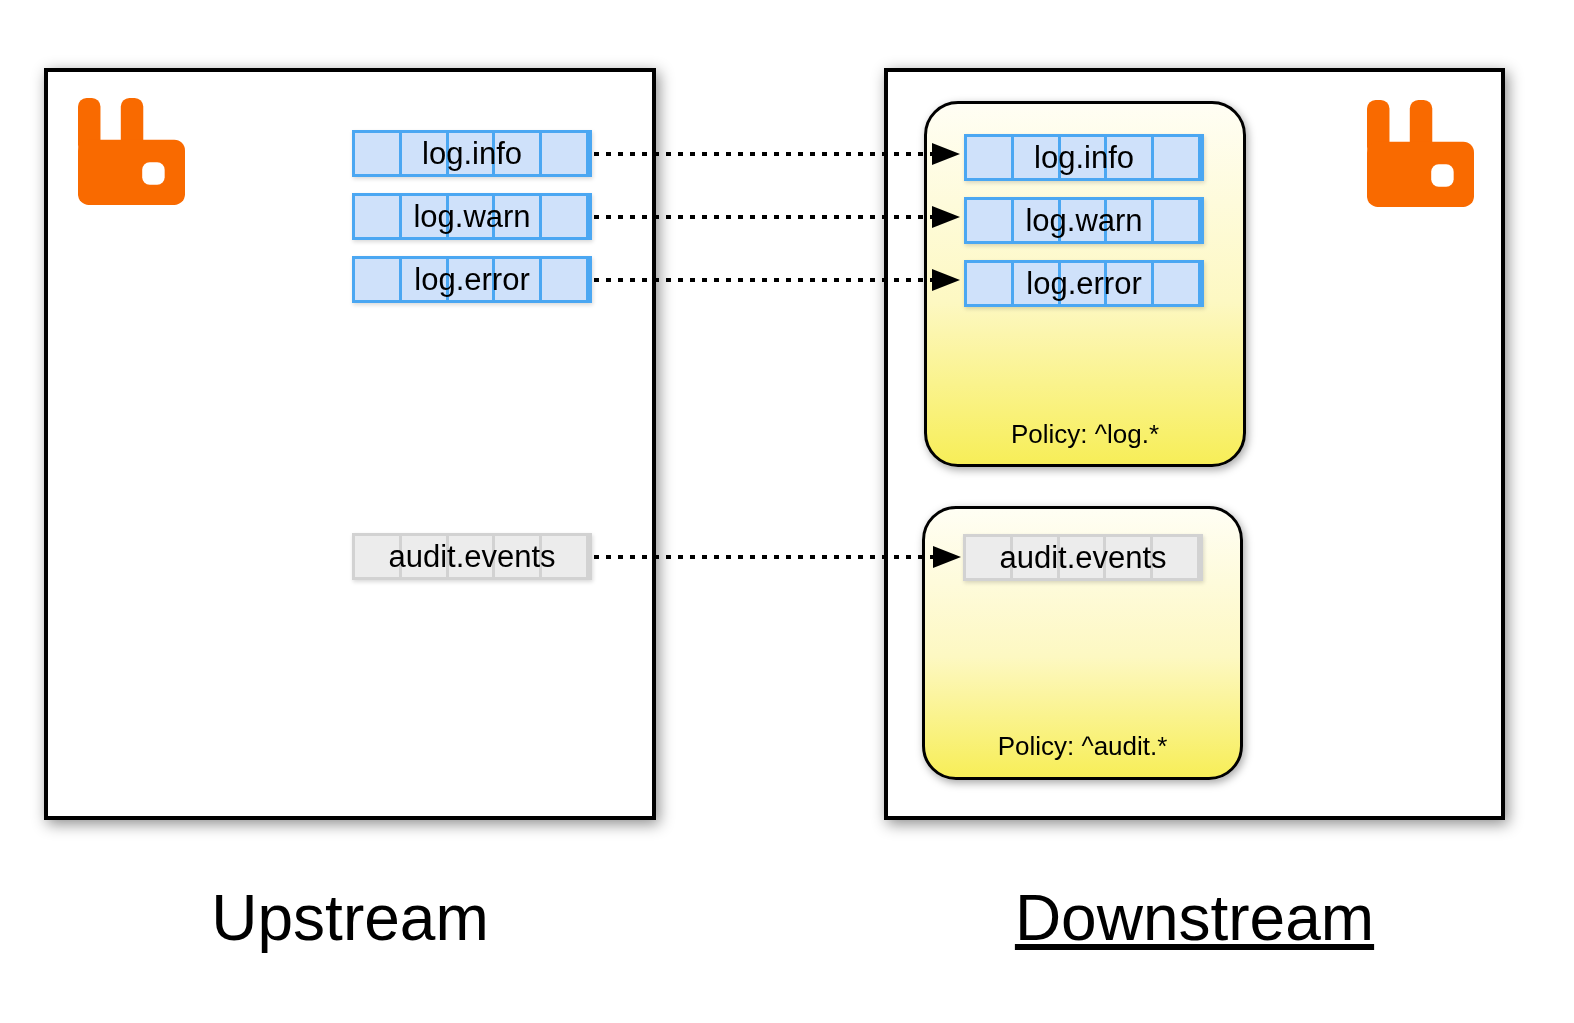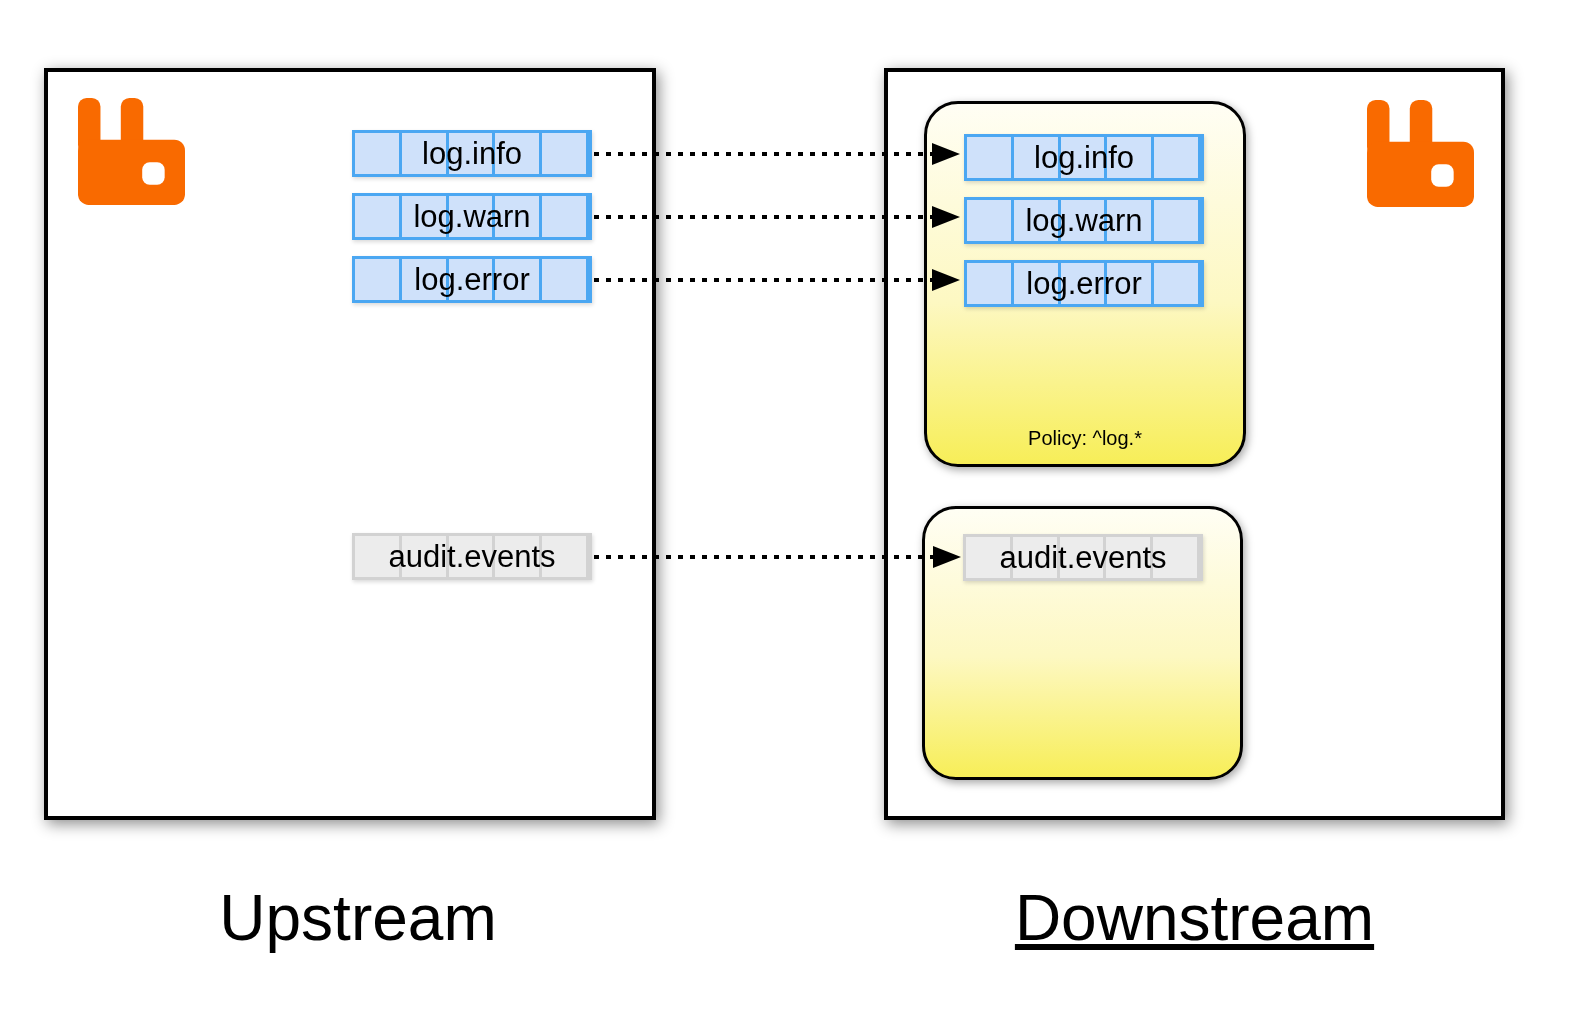--- a/index.html
+++ b/index.html
@@ -31,38 +31,38 @@
   .queue.gray{--fill:#ececec;--bd:#d2d2d2;}
   .queue span{font-size:31px;line-height:1;white-space:nowrap;}
   .policy{
     position:absolute;box-sizing:border-box;border:3px solid #000;border-radius:34px;
     background:linear-gradient(180deg,#fffef4 0%,#fdf8c2 55%,#f7ee58 100%);
     box-shadow:2px 3px 9px rgba(0,0,0,0.35);
   }
   .policy.p-log{left:36px;top:29px;width:322px;height:366px;}
   .policy.p-audit{left:34px;top:434px;width:321px;height:274px;}
   .policy-label{
-    position:absolute;left:0;right:0;text-align:center;font-size:20px;line-height:1.1;
+    position:absolute;left:0;right:0;text-align:center;font-size:26px;line-height:1.1;
   }
   .p-log .policy-label{bottom:15px;}
   .p-audit .policy-label{bottom:16px;}
   .dash{
     position:absolute;height:4px;
     background:repeating-linear-gradient(90deg,#000 0 5px,transparent 5px 12px);
   }
   .head{
     position:absolute;width:0;height:0;
     border-top:11px solid transparent;border-bottom:11px solid transparent;
     border-left:28px solid #000;
   }
   .broker-label{
     position:absolute;top:878px;height:80px;text-align:center;
     font-size:64px;line-height:80px;white-space:nowrap;
   }
-  .broker-label.up{left:52px;width:612px;}
+  .broker-label.up{left:44px;width:612px;}
   .broker-label.down{left:884px;width:621px;text-decoration:underline;}
 </style>
 </head>
 <body>
 
 <div class="canvas">
 
   <div class="broker upstream">
     <svg class="logo up" viewBox="0 0 100 100">
       <g fill="#F96A00">
@@ -107,20 +107,21 @@
       <div class="queue" style="left:37px;top:156px;">
         <span>log.error</span>
       </div>
       <div class="policy-label">Policy: ^log.*</div>
     </div>
 
     <div class="policy p-audit">
       <div class="queue gray" style="left:38px;top:25px;">
         <span>audit.events</span>
       </div>
+      <div class="policy-label">Policy: ^audit.*</div>
     </div>
   </div>
 
   <div class="dash" style="left:594px;top:152px;width:338px;"></div>
   <div class="head" style="left:932px;top:143px;"></div>
 
   <div class="dash" style="left:594px;top:215px;width:338px;"></div>
   <div class="head" style="left:932px;top:206px;"></div>
 
   <div class="dash" style="left:594px;top:278px;width:338px;"></div>

